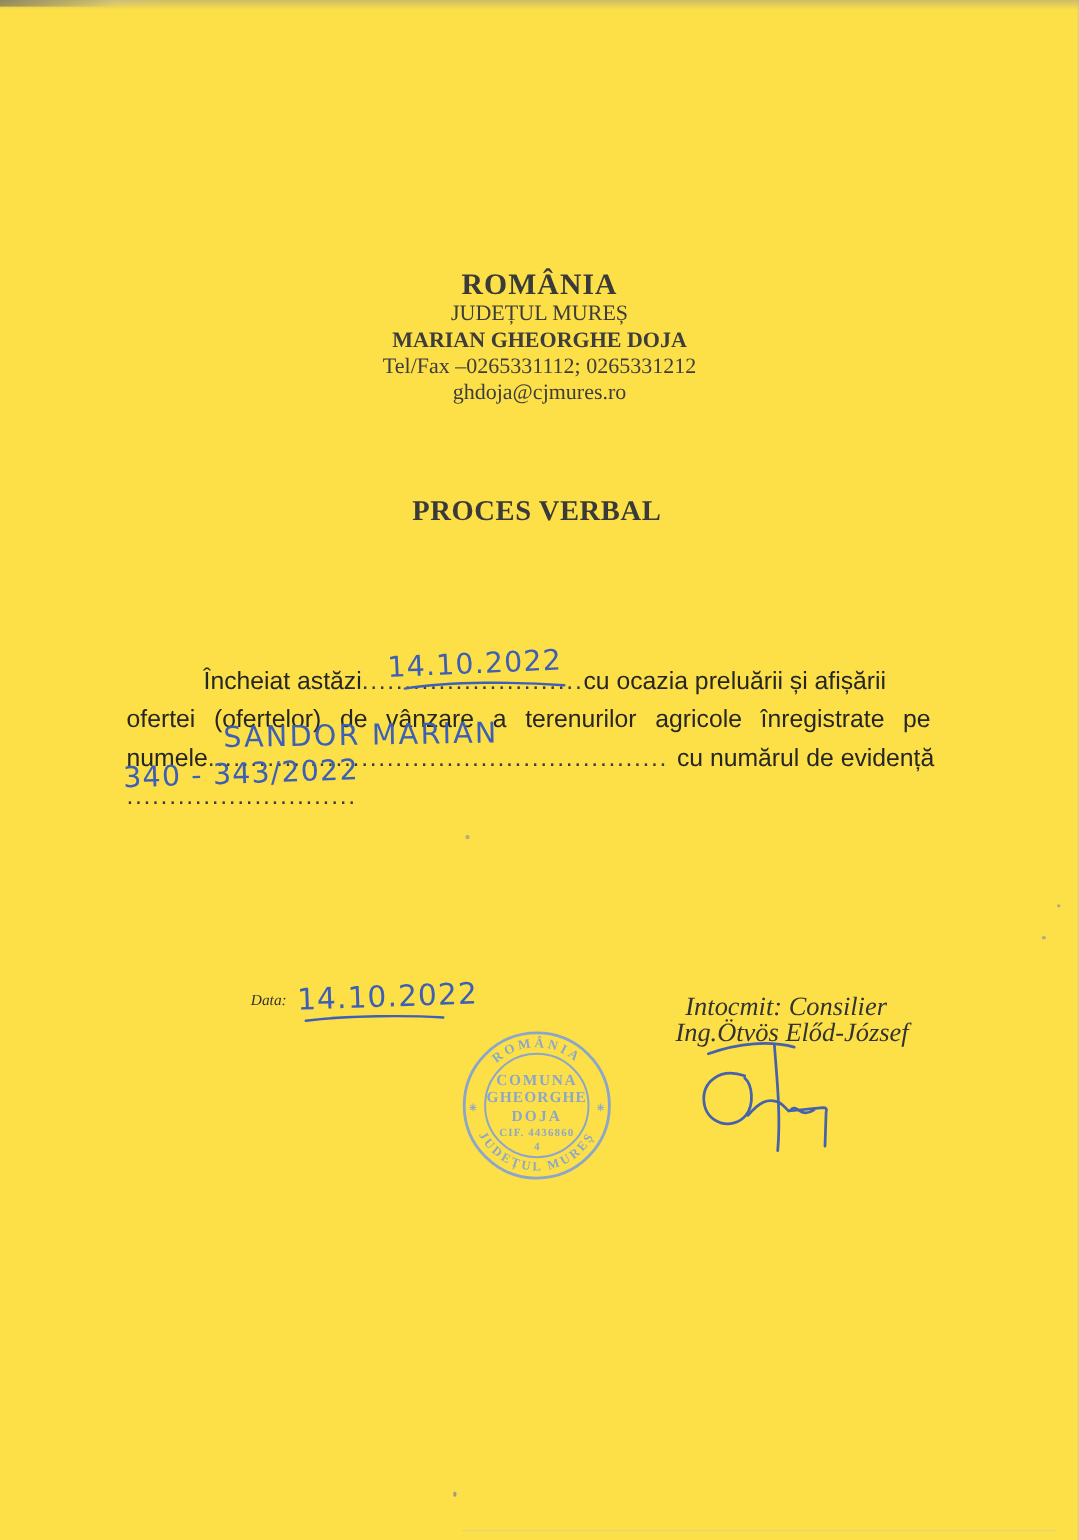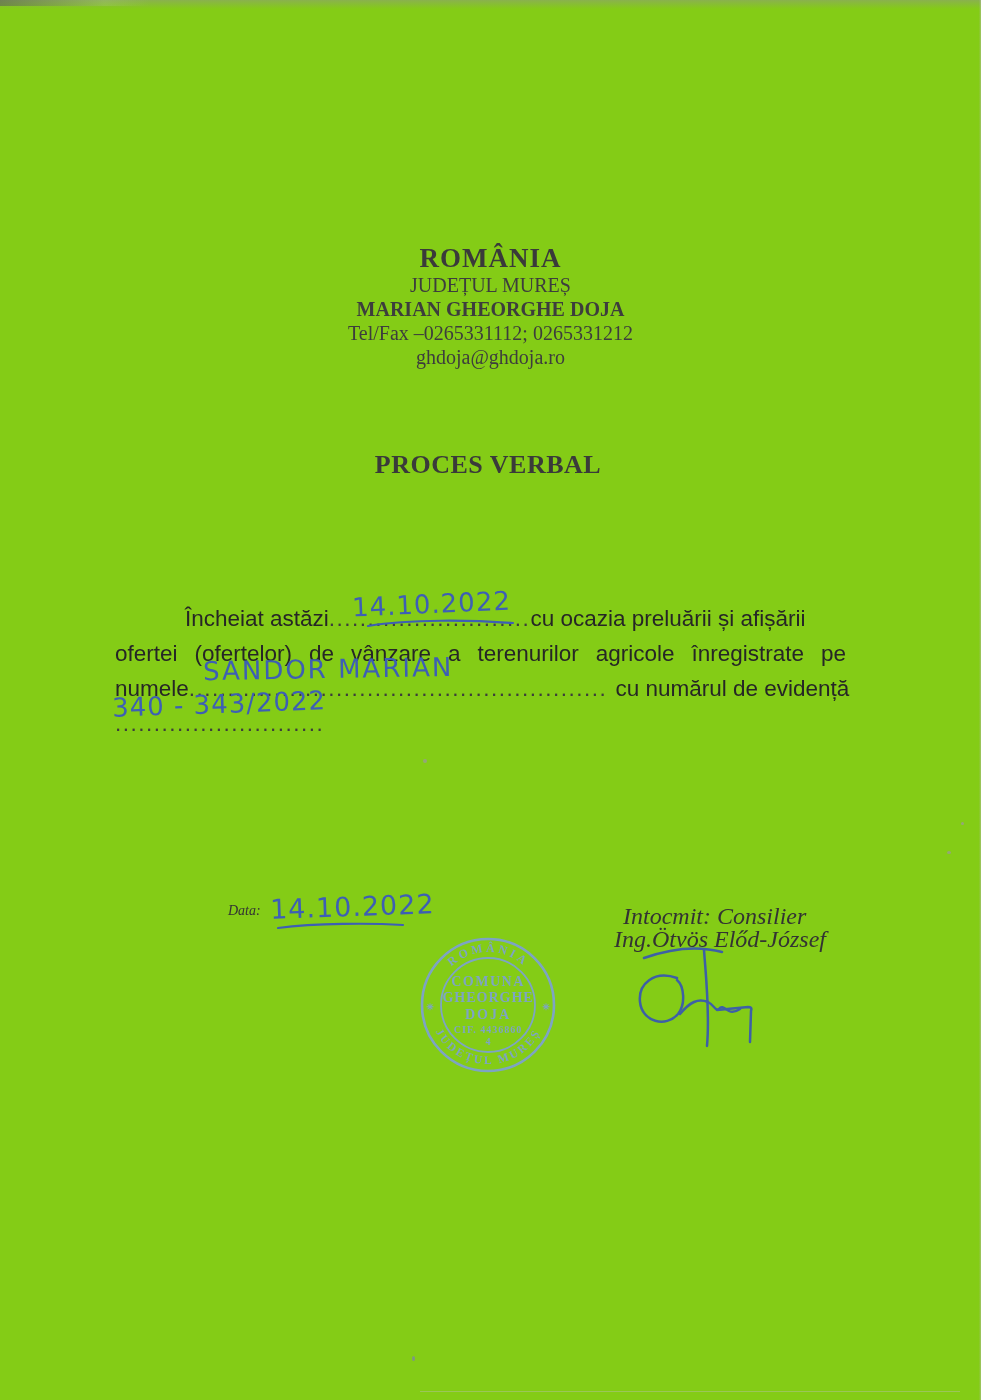--- a/index.html
+++ b/index.html
@@ -1,18 +1,18 @@
 <!DOCTYPE html>
 <html><head>
 <meta charset="utf-8">
 <style>
   html,body{margin:0;padding:0;background:#ffffff;}
   .page{
     position:relative;width:981px;height:1400px;overflow:hidden;
-    background:#84cc16;
+    background:#fde047;
     font-family:"Liberation Serif", serif;
     color:#2f2f2f;
   }
   
   .scan-top{position:absolute;left:0;top:0;width:100%;height:9px;
     background:linear-gradient(to bottom, rgba(145,145,145,.45), rgba(255,255,255,0));}
   .scan-top-smudge{position:absolute;left:0;top:0;width:150px;height:6px;
     background:linear-gradient(to right, rgba(90,90,90,.55), rgba(200,200,200,.15) 70%, transparent);}
   .scan-right{position:absolute;right:0;top:0;width:2px;height:100%;
     background:linear-gradient(to right, rgba(255,255,255,0), rgba(185,185,185,.55));}
@@ -70,21 +70,21 @@
   <div class="speck" style="left:423px;top:759px;width:4px;height:4px;"></div>
   <div class="speck" style="left:961px;top:822px;width:3px;height:3px;"></div>
   <div class="speck" style="left:947px;top:851px;width:4px;height:3px;"></div>
   <div class="speck" style="left:412px;top:1356px;width:3px;height:5px;background:#7a86a8;"></div>
 
   <div class="letterhead">
     <div class="lh-country">ROMÂNIA</div>
     <div class="lh-line">JUDEȚUL MUREȘ</div>
     <div class="lh-line lh-bold">MARIAN GHEORGHE DOJA</div>
     <div class="lh-line">Tel/Fax –0265331112; 0265331212</div>
-    <div class="lh-line">ghdoja@ghdoja.ro</div>
+    <div class="lh-line">ghdoja@cjmures.ro</div>
   </div>
 
   <div class="doc-title">PROCES VERBAL</div>
 
   <div class="body-text">
     <div class="line l1"><span>Încheiat astăzi</span><span class="dots">..........................</span><span>cu ocazia preluării și afișării</span></div>
     <div class="line l2">ofertei (ofertelor) de vânzare a terenurilor  agricole înregistrate pe</div>
     <div class="line l3"><span>numele</span><span class="dots">......................................................</span><span class="l3-post">cu numărul de evidență</span></div>
     <div class="line l4"><span class="dots">...........................</span></div>
   </div>

